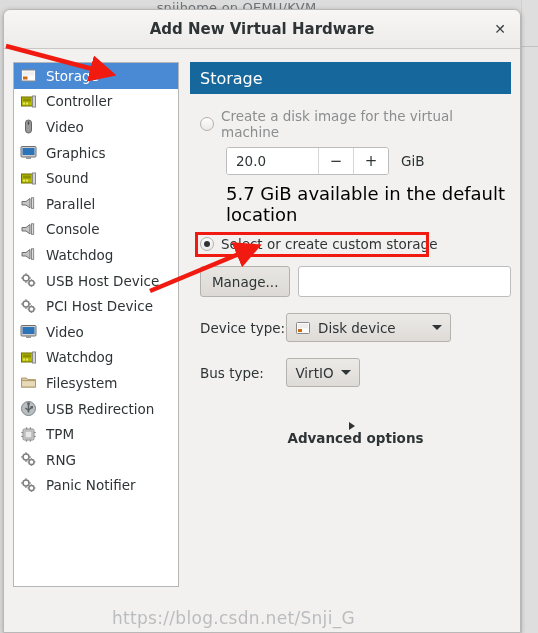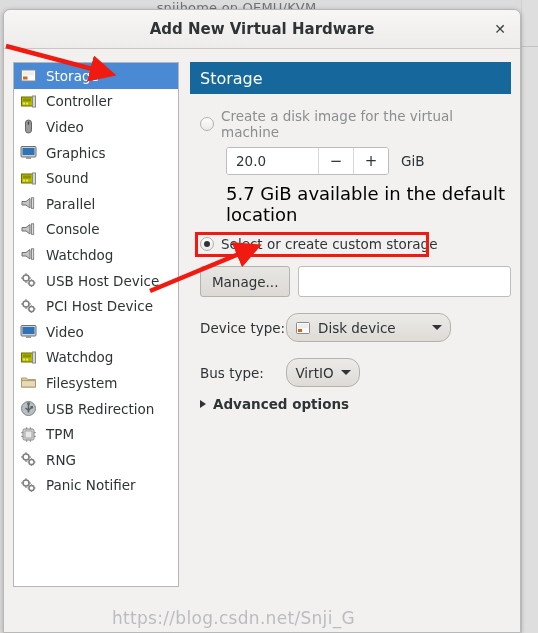--- a/index.html
+++ b/index.html
@@ -267,21 +267,21 @@
     border: 1px solid #bdbdbd;
     border-radius: 3px;
     box-sizing: border-box;
   }
 
   .combo-row { display: flex; align-items: center; margin-top: 16px; }
   .combo-label { width: 86px; font-size: 13.5px; color: #2e3436; }
   .combo {
     height: 29px;
     border: 1px solid #b5b2ae;
-    border-radius: 12px;
+    border-radius: 3px;
     background: linear-gradient(to bottom,#eceae7 0%,#dedbd7 100%);
     display: flex;
     align-items: center;
     padding: 0 8px;
     box-sizing: border-box;
     cursor: pointer;
     font-size: 13.5px;
     color: #2e3436;
   }
   #device-type-combo { width: 165px; }
@@ -291,24 +291,25 @@
   .arrow-down {
     width: 0; height: 0;
     border-left: 5px solid transparent;
     border-right: 5px solid transparent;
     border-top: 5px solid #2e3436;
     margin-left: 7px;
   }
   .combo-icon { margin-right: 7px; width: 16px; height: 16px; flex: 0 0 16px; }
 
   #advanced-row {
-    margin-top: 9px;
+    margin-top: 35px;
     display: flex;
     align-items: center;
     cursor: pointer;
+    flex-direction: column;
   }
   .arrow-right {
     width: 0; height: 0;
     border-top: 4.5px solid transparent;
     border-bottom: 4.5px solid transparent;
     border-left: 6px solid #2e3436;
     margin-right: 7px;
   }
   #advanced-label { font-size: 13.5px; font-weight: bold; color: #2e3436; }
 

